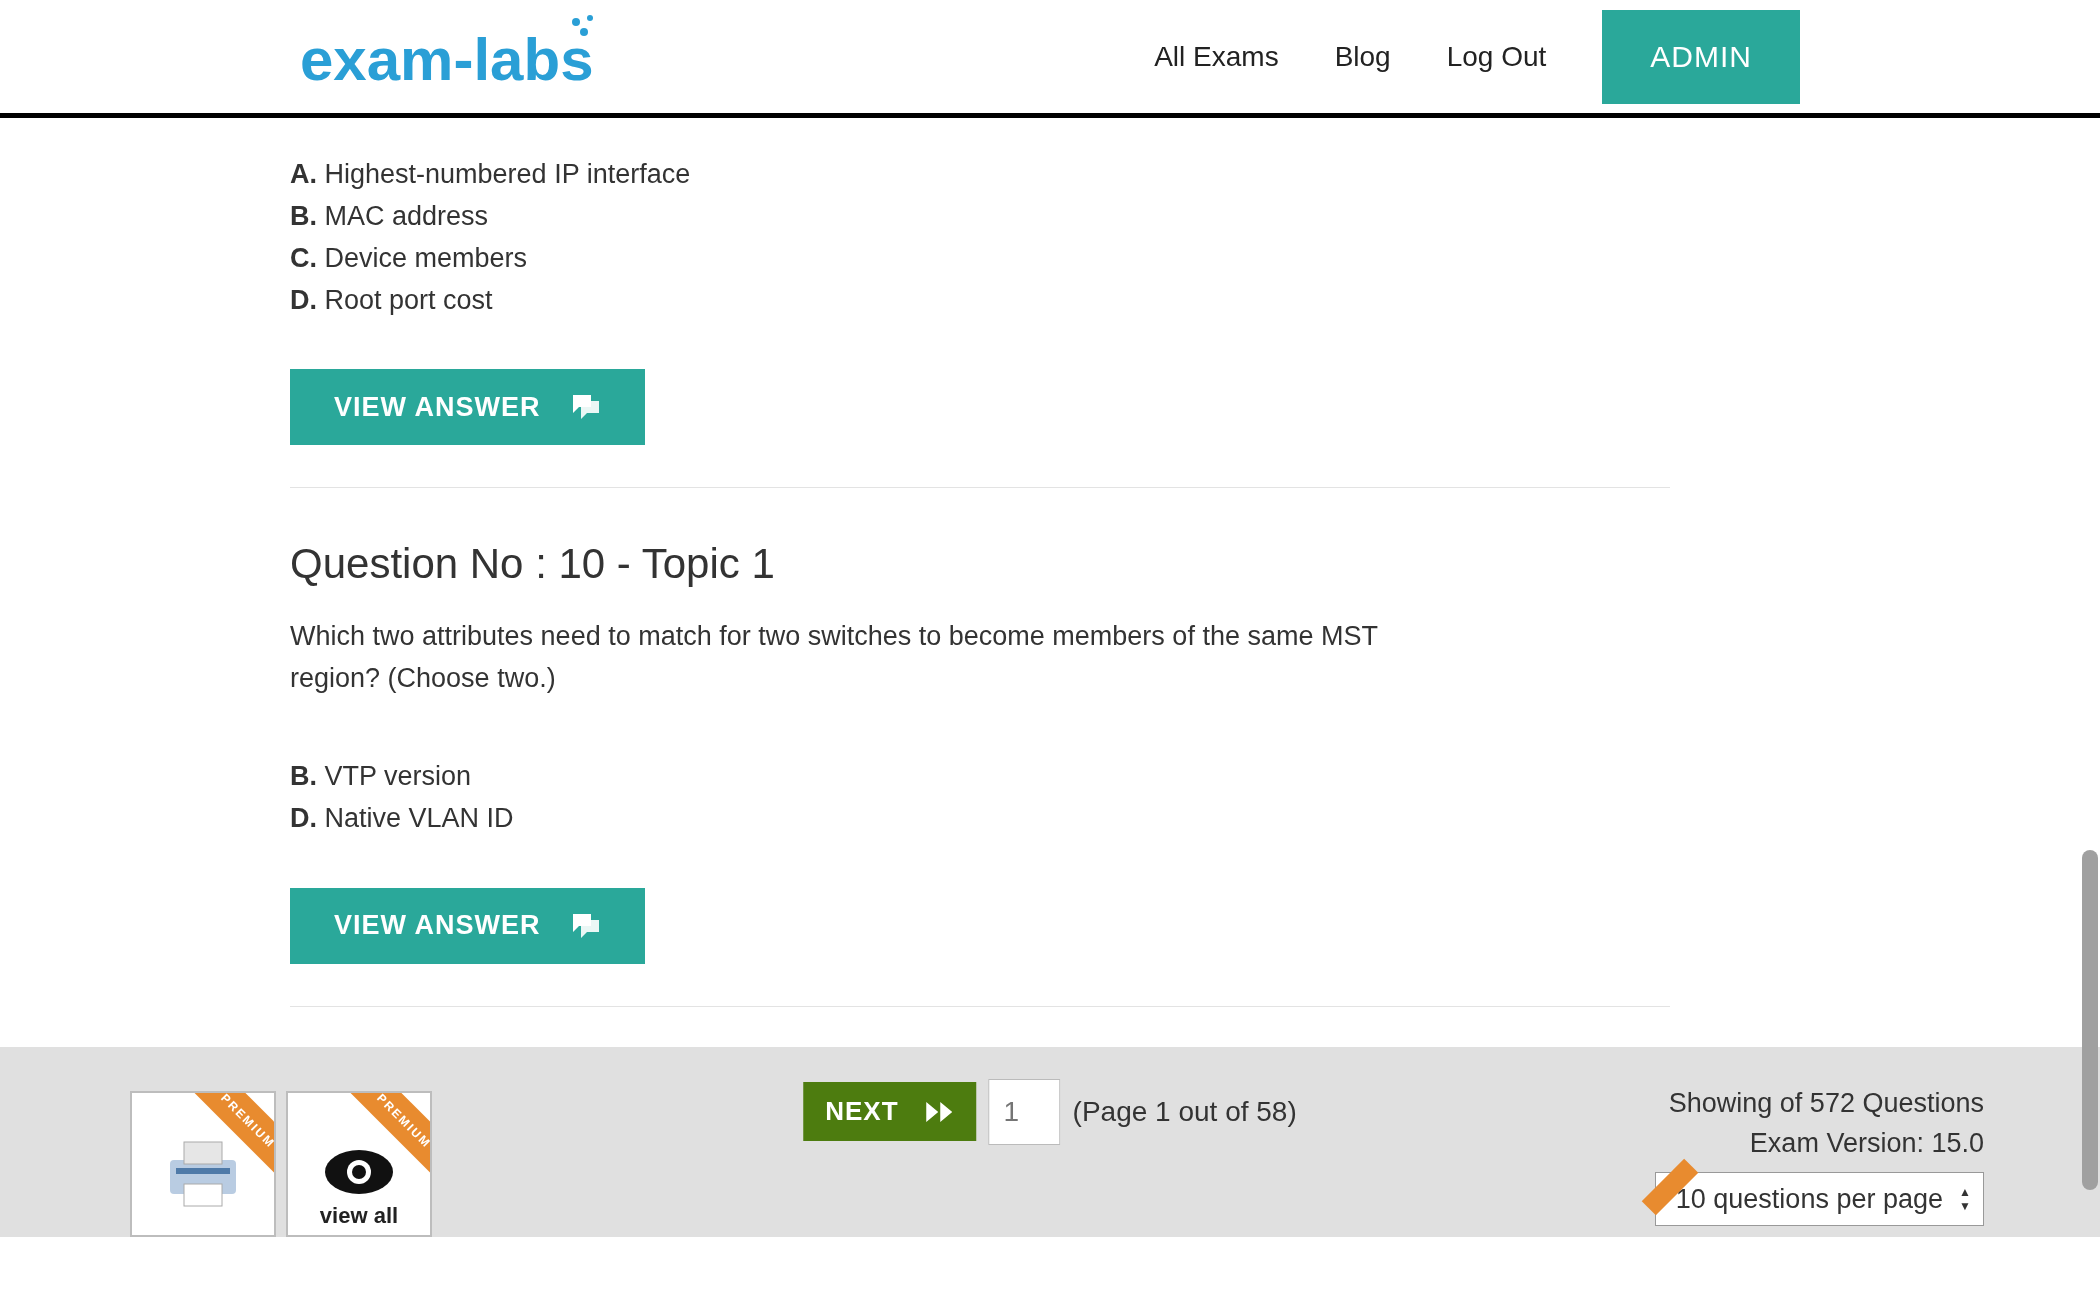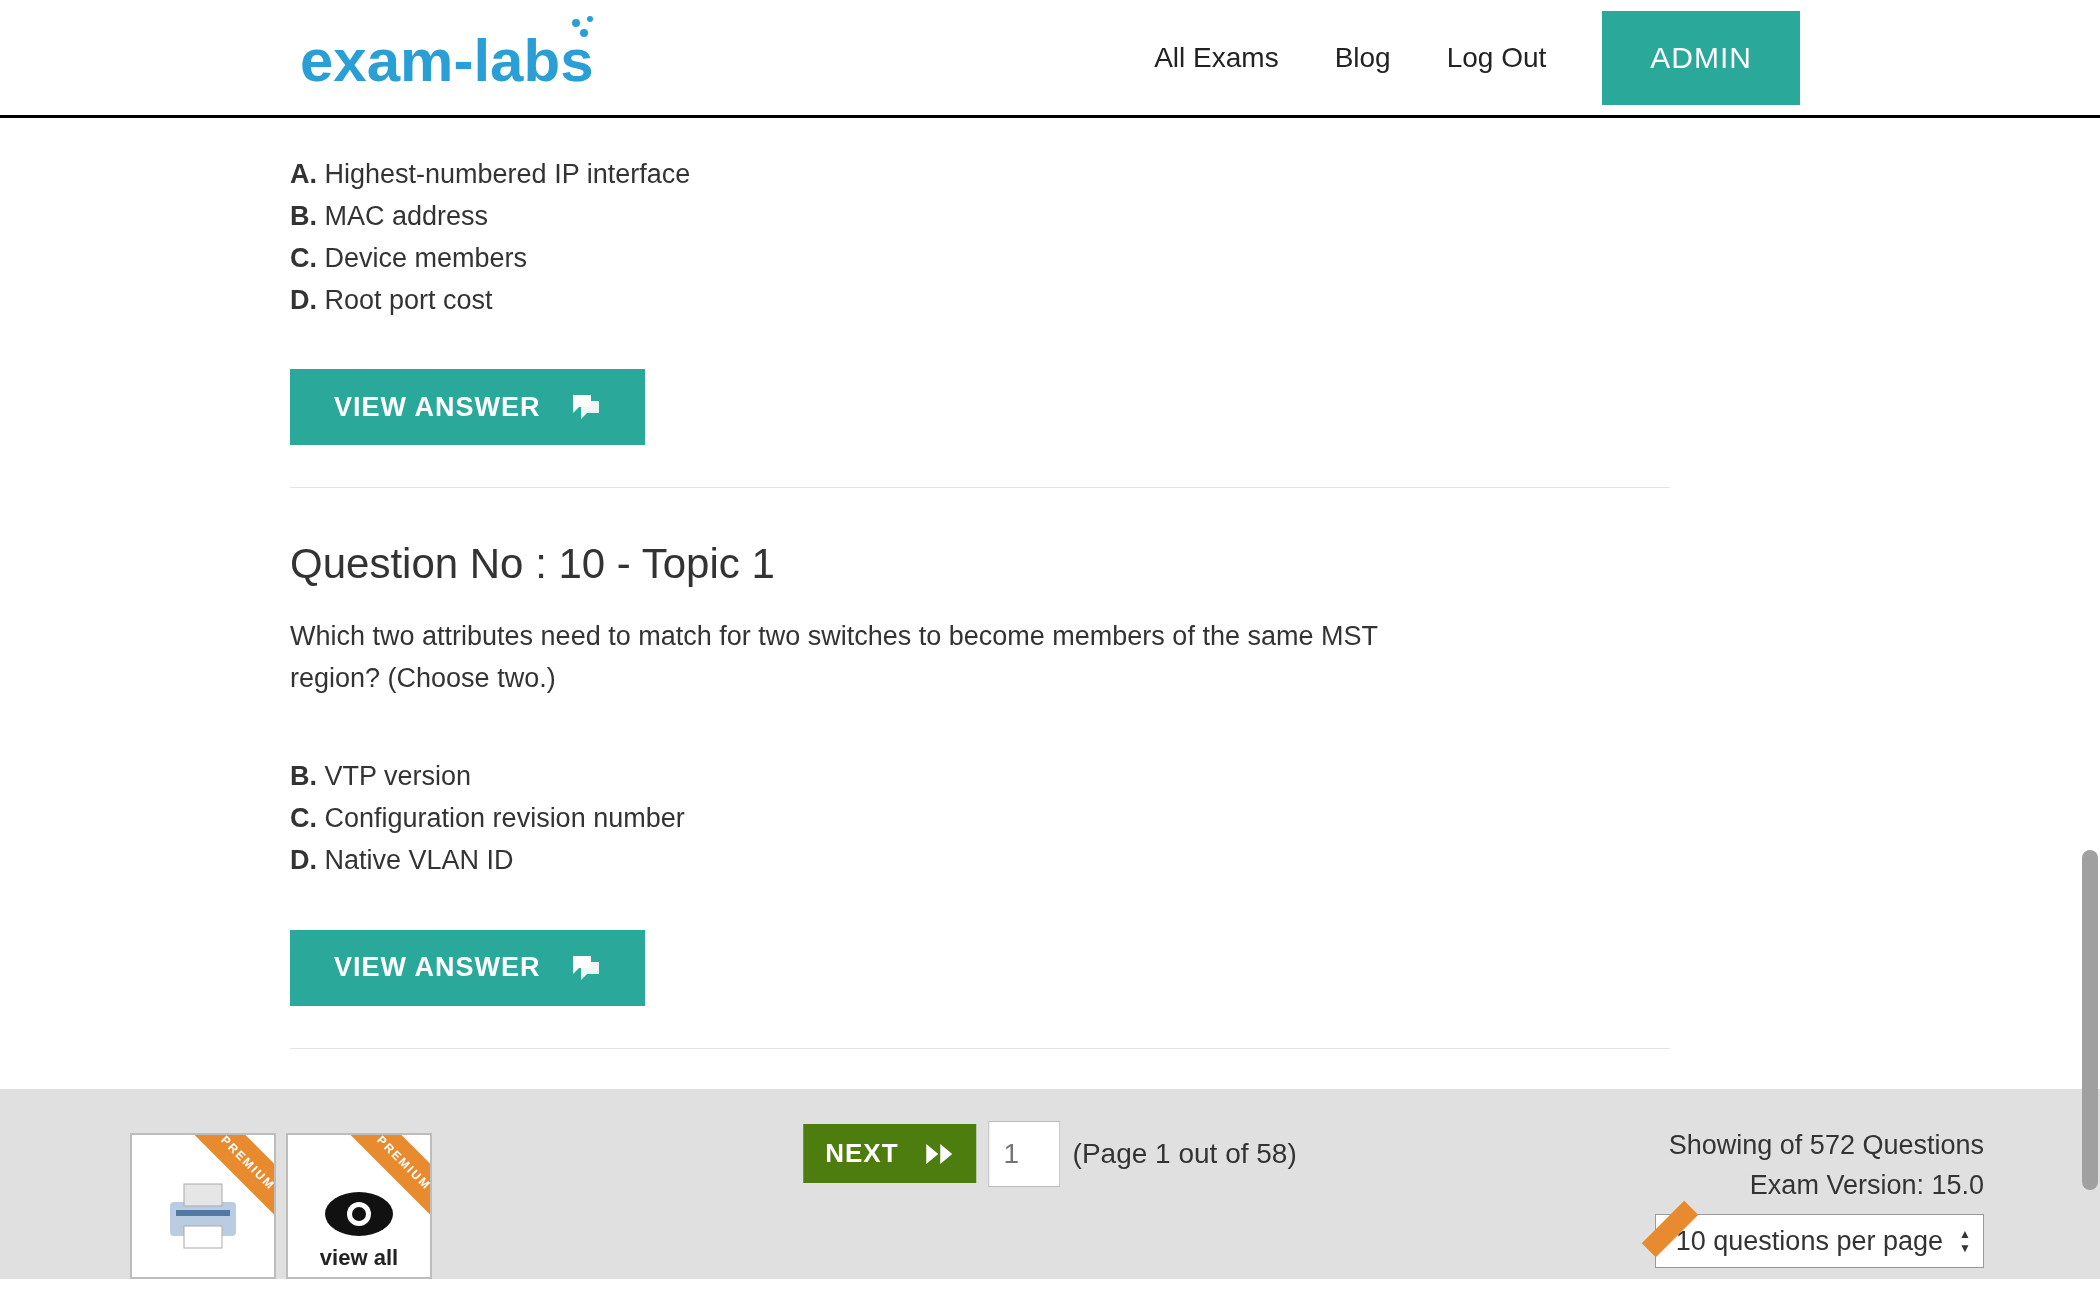--- a/index.html
+++ b/index.html
@@ -8,21 +8,21 @@
   color: #333;
   background: #fff;
   width: 2100px;
 }
 .header {
   display: flex;
   align-items: center;
   justify-content: space-between;
   padding: 0 300px;
   height: 118px;
-  border-bottom: 3px solid #000000;
+  border-bottom: 5px solid #000000;
   background: #fff;
 }
 .logo-wrap { display: flex; align-items: center; }
 .logo-svg { width: 340px; height: 90px; }
 .nav {
   display: flex;
   align-items: center;
   gap: 56px;
 }
 .nav a {
@@ -253,21 +253,20 @@
     </svg>
   </button>
 
   <hr class="hr">
 
   <h2 class="qtitle">Question No : 10 - Topic 1</h2>
   <p class="qtext">Which two attributes need to match for two switches to become members of the same MST region? (Choose two.)</p>
 
   <div>
     <div class="option"><span class="letter">B.</span> <span>VTP version</span></div>
-    <div class="option"><span class="letter">C.</span> <span>Configuration revision number</span></div>
     <div class="option"><span class="letter">D.</span> <span>Native VLAN ID</span></div>
   </div>
 
   <button class="view-btn">
     <span>VIEW ANSWER</span>
     <svg class="chat-icon" viewBox="0 0 32 32">
       <path d="M4 4h18v12H10l-6 6V4z" fill="#fff"></path>
       <path d="M12 10h18v12H18l-6 6V10z" fill="#fff" opacity="0.9"></path>
     </svg>
   </button>

